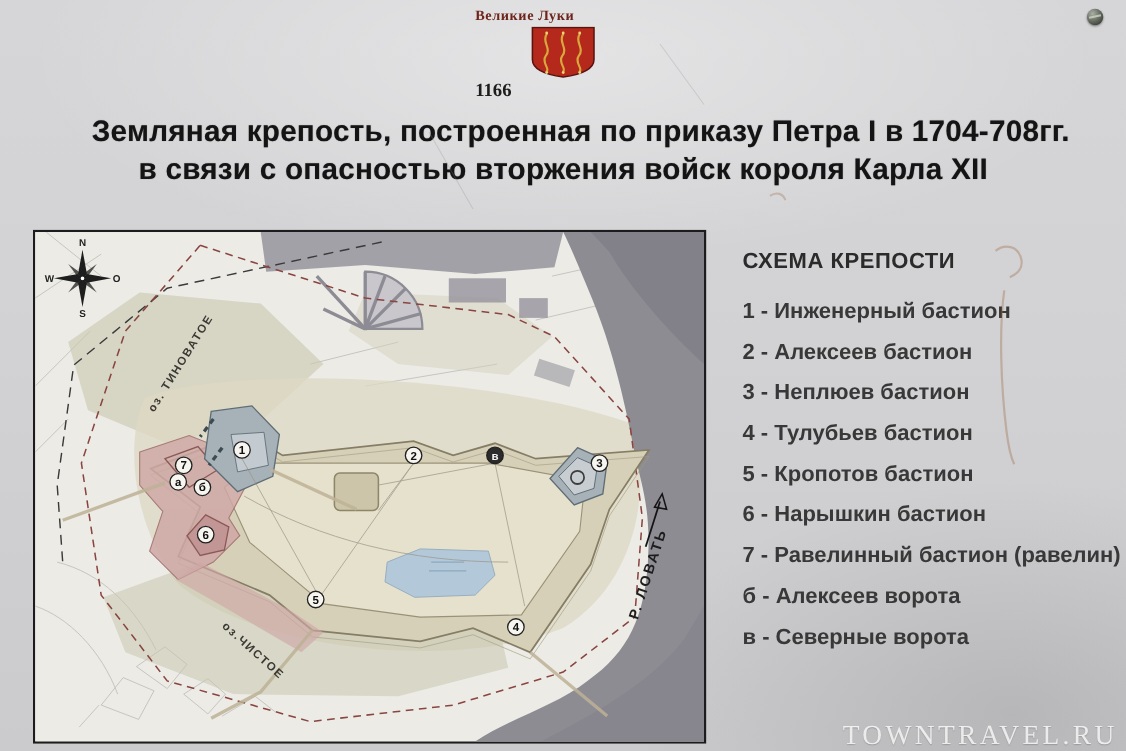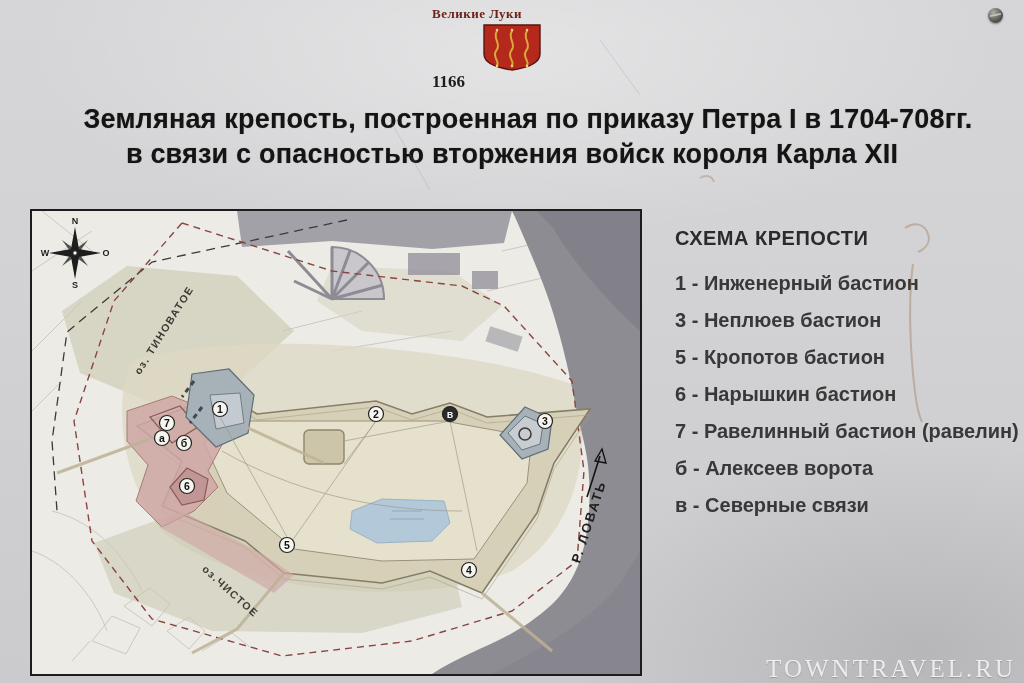--- a/index.html
+++ b/index.html
@@ -227,26 +227,28 @@
           <text x="418" y="206.8" text-anchor="middle" class="marker-text inv">в</text>
         </g>
       </g>
   </svg>
 </div>
 
 <div class="legend">
   <div class="legend-heading">СХЕМА КРЕПОСТИ</div>
   <div id="legend-items">
       <div class="legend-item">1 - Инженерный бастион</div>
+      <div class="legend-item">2 - Алексеев бастион</div>
       <div class="legend-item">3 - Неплюев бастион</div>
+      <div class="legend-item">4 - Тулубьев бастион</div>
       <div class="legend-item">5 - Кропотов бастион</div>
       <div class="legend-item">6 - Нарышкин бастион</div>
       <div class="legend-item">7 - Равелинный бастион (равелин)</div>
       <div class="legend-item">б - Алексеев ворота</div>
-      <div class="legend-item">в - Северные связи</div>
+      <div class="legend-item">в - Северные ворота</div>
     </div>
 </div>
 
 <svg class="overlay" width="1024" height="683" viewBox="0 0 1024 683">
   <path d="M905,228 c9,-7 20,-4 23,6 c3,9 -3,15 -10,18 m-5,12 c-5,34 -3,88 2,128 c2,16 5,26 7,30" fill="none" stroke="#97683f" stroke-width="2" opacity="0.35"></path>
   <path d="M700,178 c6,-4 12,-2 14,4" fill="none" stroke="#97683f" stroke-width="2" opacity="0.3"></path>
   <path d="M390,120 L430,190 M600,40 L640,95" stroke="#8a8a8c" stroke-width="1" opacity="0.25"></path>
 </svg>
 
 <div class="watermark">TOWNTRAVEL.RU</div>

